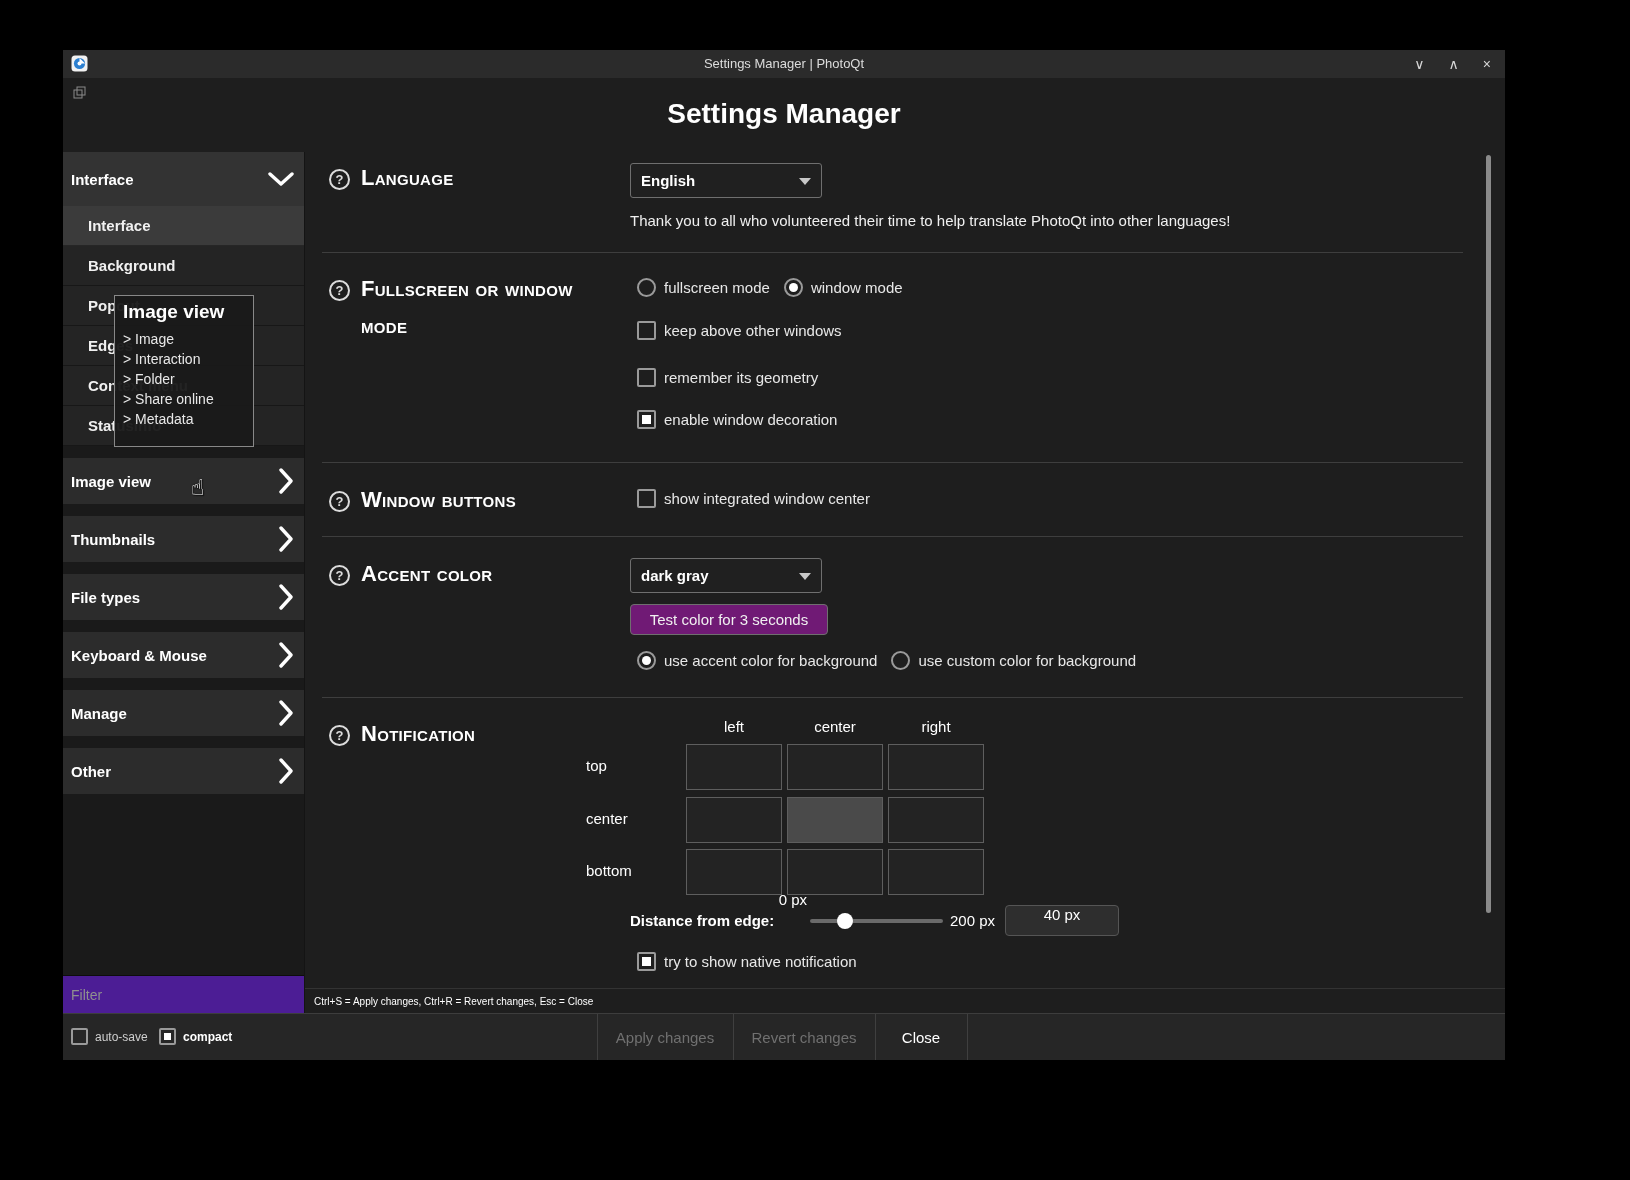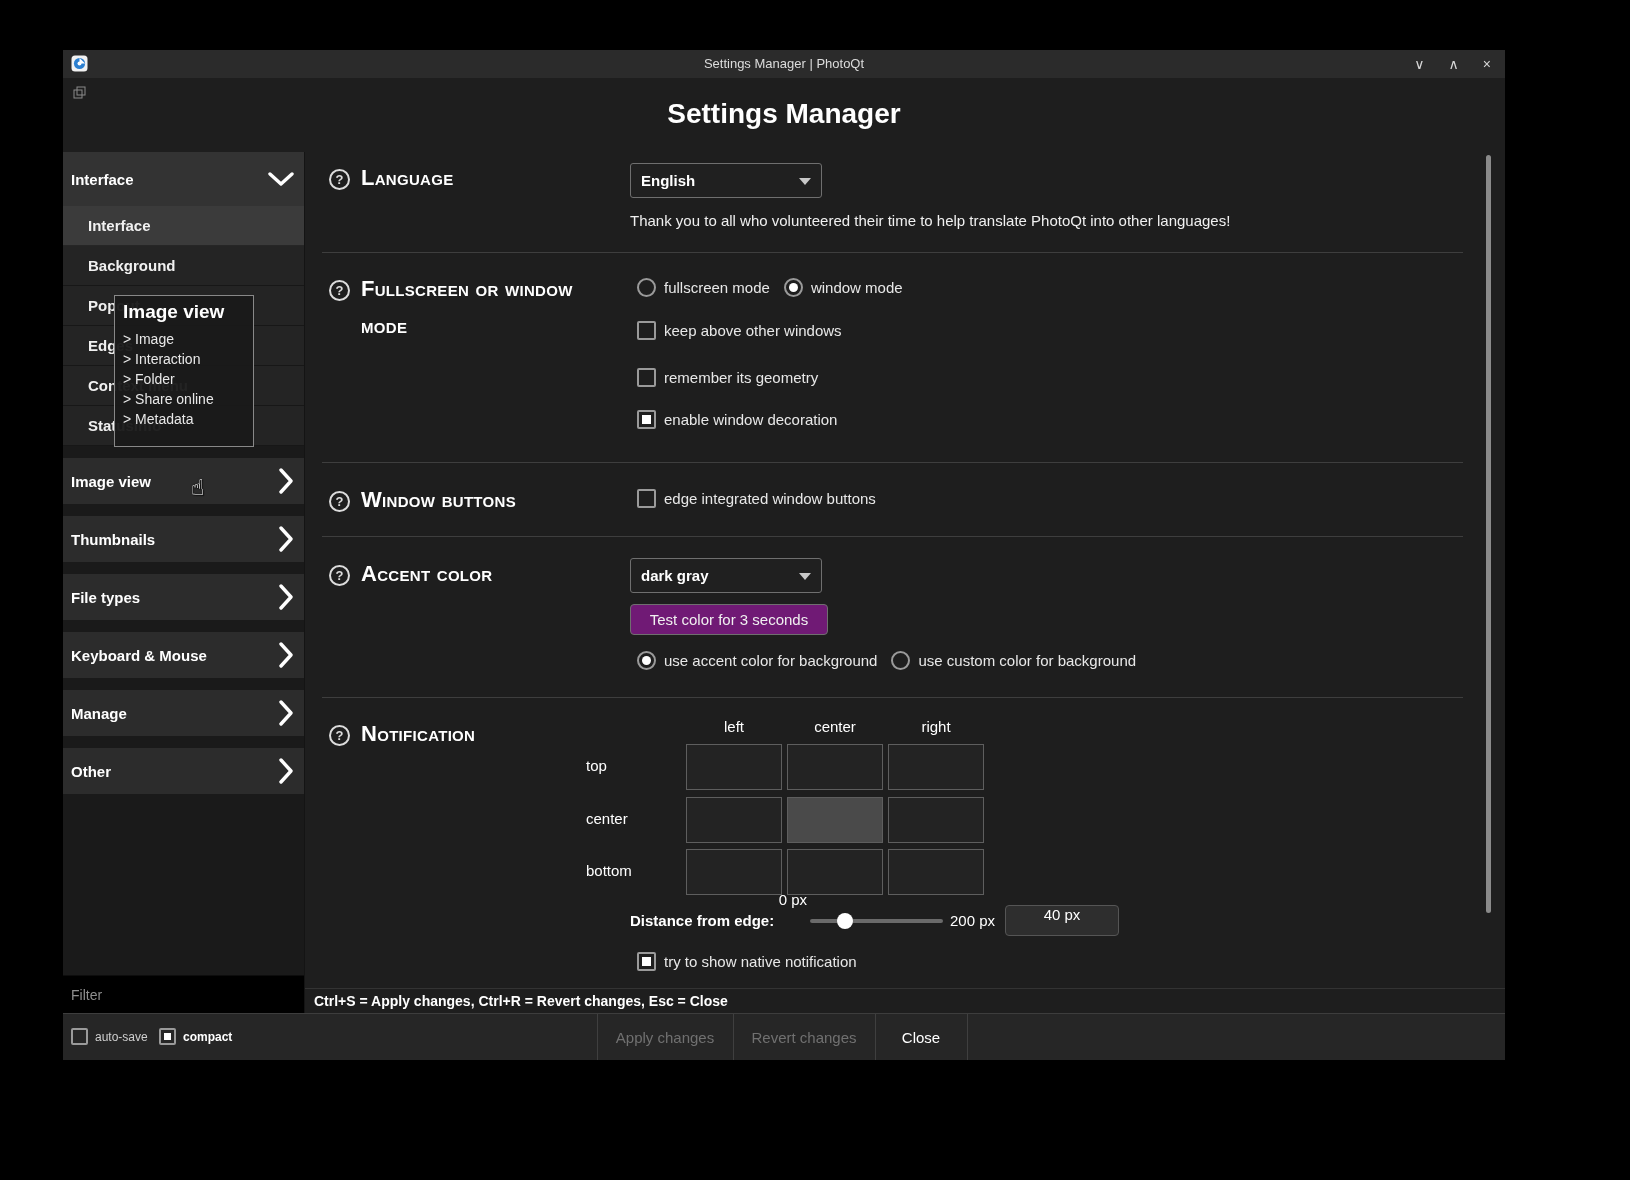--- a/index.html
+++ b/index.html
@@ -29,21 +29,21 @@
   .side-header .grow { flex:1; }
   .sub-panel { position:absolute; left:0; top:54px; width:100%; height:240px; background:#242424; }
   .sub-item { height:40px; display:flex; align-items:center; padding-left:25px;
               font-size:15px; font-weight:bold; color:#f0f0f0;
               border-bottom:1px solid rgba(0,0,0,0.35); }
   .sub-item[data-active="true"] { background:#3b3b3b; }
   .group-item { position:absolute; left:0; width:100%; height:46px; background:#2c2c2c;
                 display:flex; align-items:center; padding:0 10px 0 8px;
                 font-size:15px; font-weight:bold; color:#fff; }
   .group-item .grow { flex:1; }
-  .filter-box { position:absolute; left:0; bottom:0; width:100%; height:38px; background:#000000;
+  .filter-box { position:absolute; left:0; bottom:0; width:100%; height:38px; background:#4c1d95;
                 border-top:1px solid #0d0d0d; display:flex; align-items:center; padding-left:8px;
                 font-size:14px; color:#8f8f8f; }
 
   
   .tooltip { position:absolute; left:51px; top:245px; width:140px; height:152px;
              background:rgba(26,26,26,0.96); border:1px solid #888; z-index:50;
              padding:5px 8px; }
   .tooltip .tt-title { font-size:19px; font-weight:bold; color:#fff; margin-bottom:6px; }
   .tooltip .tt-item { font-size:14px; color:#e8e8e8; line-height:20px; }
 
@@ -89,21 +89,21 @@
   .dist-val { position:absolute; font-size:15px; color:#fff; }
   .slider-track { position:absolute; height:4px; background:#6a6a6a; border-radius:2px; }
   .slider-handle { position:absolute; width:16px; height:16px; background:#fff; border-radius:50%; }
   .value-box { position:absolute; width:114px; height:31px; background:#2e2e2e; border:1px solid #555;
                border-radius:4px; display:flex; justify-content:center;
                font-size:15px; color:#fff; }
 
   .scrollbar { position:absolute; left:1181px; top:3px; width:5px; height:758px; background:#8a8a8a; border-radius:3px; }
 
   .statusbar { position:absolute; left:0; right:0; bottom:0; height:25px; border-top:1px solid #333;
-               font-size:14px; font-weight:bold; color:#fff; line-height:25px; padding-left:9px;margin-top:8px; }
+               font-size:10px; font-weight:normal; color:#fff; line-height:25px; padding-left:9px;margin-top:8px; }
 
   
   .bottombar { position:absolute; left:0; right:0; bottom:0; height:47px; background:#262626;
                border-top:1px solid #3d3d3d; }
   .bb-check { position:absolute; top:14px; display:flex; align-items:center; gap:7px; }
   .bb-check .cbox { width:17px; height:17px; }
   .bb-label-sm { font-size:12px; color:#cfcfcf; }
   .bb-label-b { font-size:12px; color:#fff; font-weight:600; }
   .bb-sep { position:absolute; top:0; bottom:0; width:1px; background:#3f3f3f; }
   .bb-btn { position:absolute; top:0; height:46px; display:flex; align-items:center; justify-content:center;
@@ -264,21 +264,21 @@
     <div class="check-row" style="left:332px; top:256px" data-checked="true">
       <span class="cbox"></span>
       <span class="clabel">enable window decoration</span>
     </div>
     <div class="divider" style="top:310px"></div>
 
     <div class="help" style="top:339px">?</div>
     <div class="sec-title" style="top:329px">Window buttons</div>
     <div class="check-row" style="left:332px; top:335px" data-checked="false">
       <span class="cbox"></span>
-      <span class="clabel">edge integrated window buttons</span>
+      <span class="clabel">show integrated window center</span>
     </div>
     <div class="divider" style="top:384px"></div>
 
     <div class="help" style="top:413px">?</div>
     <div class="sec-title" style="top:403px">Accent color</div>
     <div class="dropdown" style="left:325px; top:406px">
       <span>dark gray</span>
       <span class="caret"></span>
     </div>
     <div class="btn" style="left:325px; top:452px; width:198px; height:31px">

